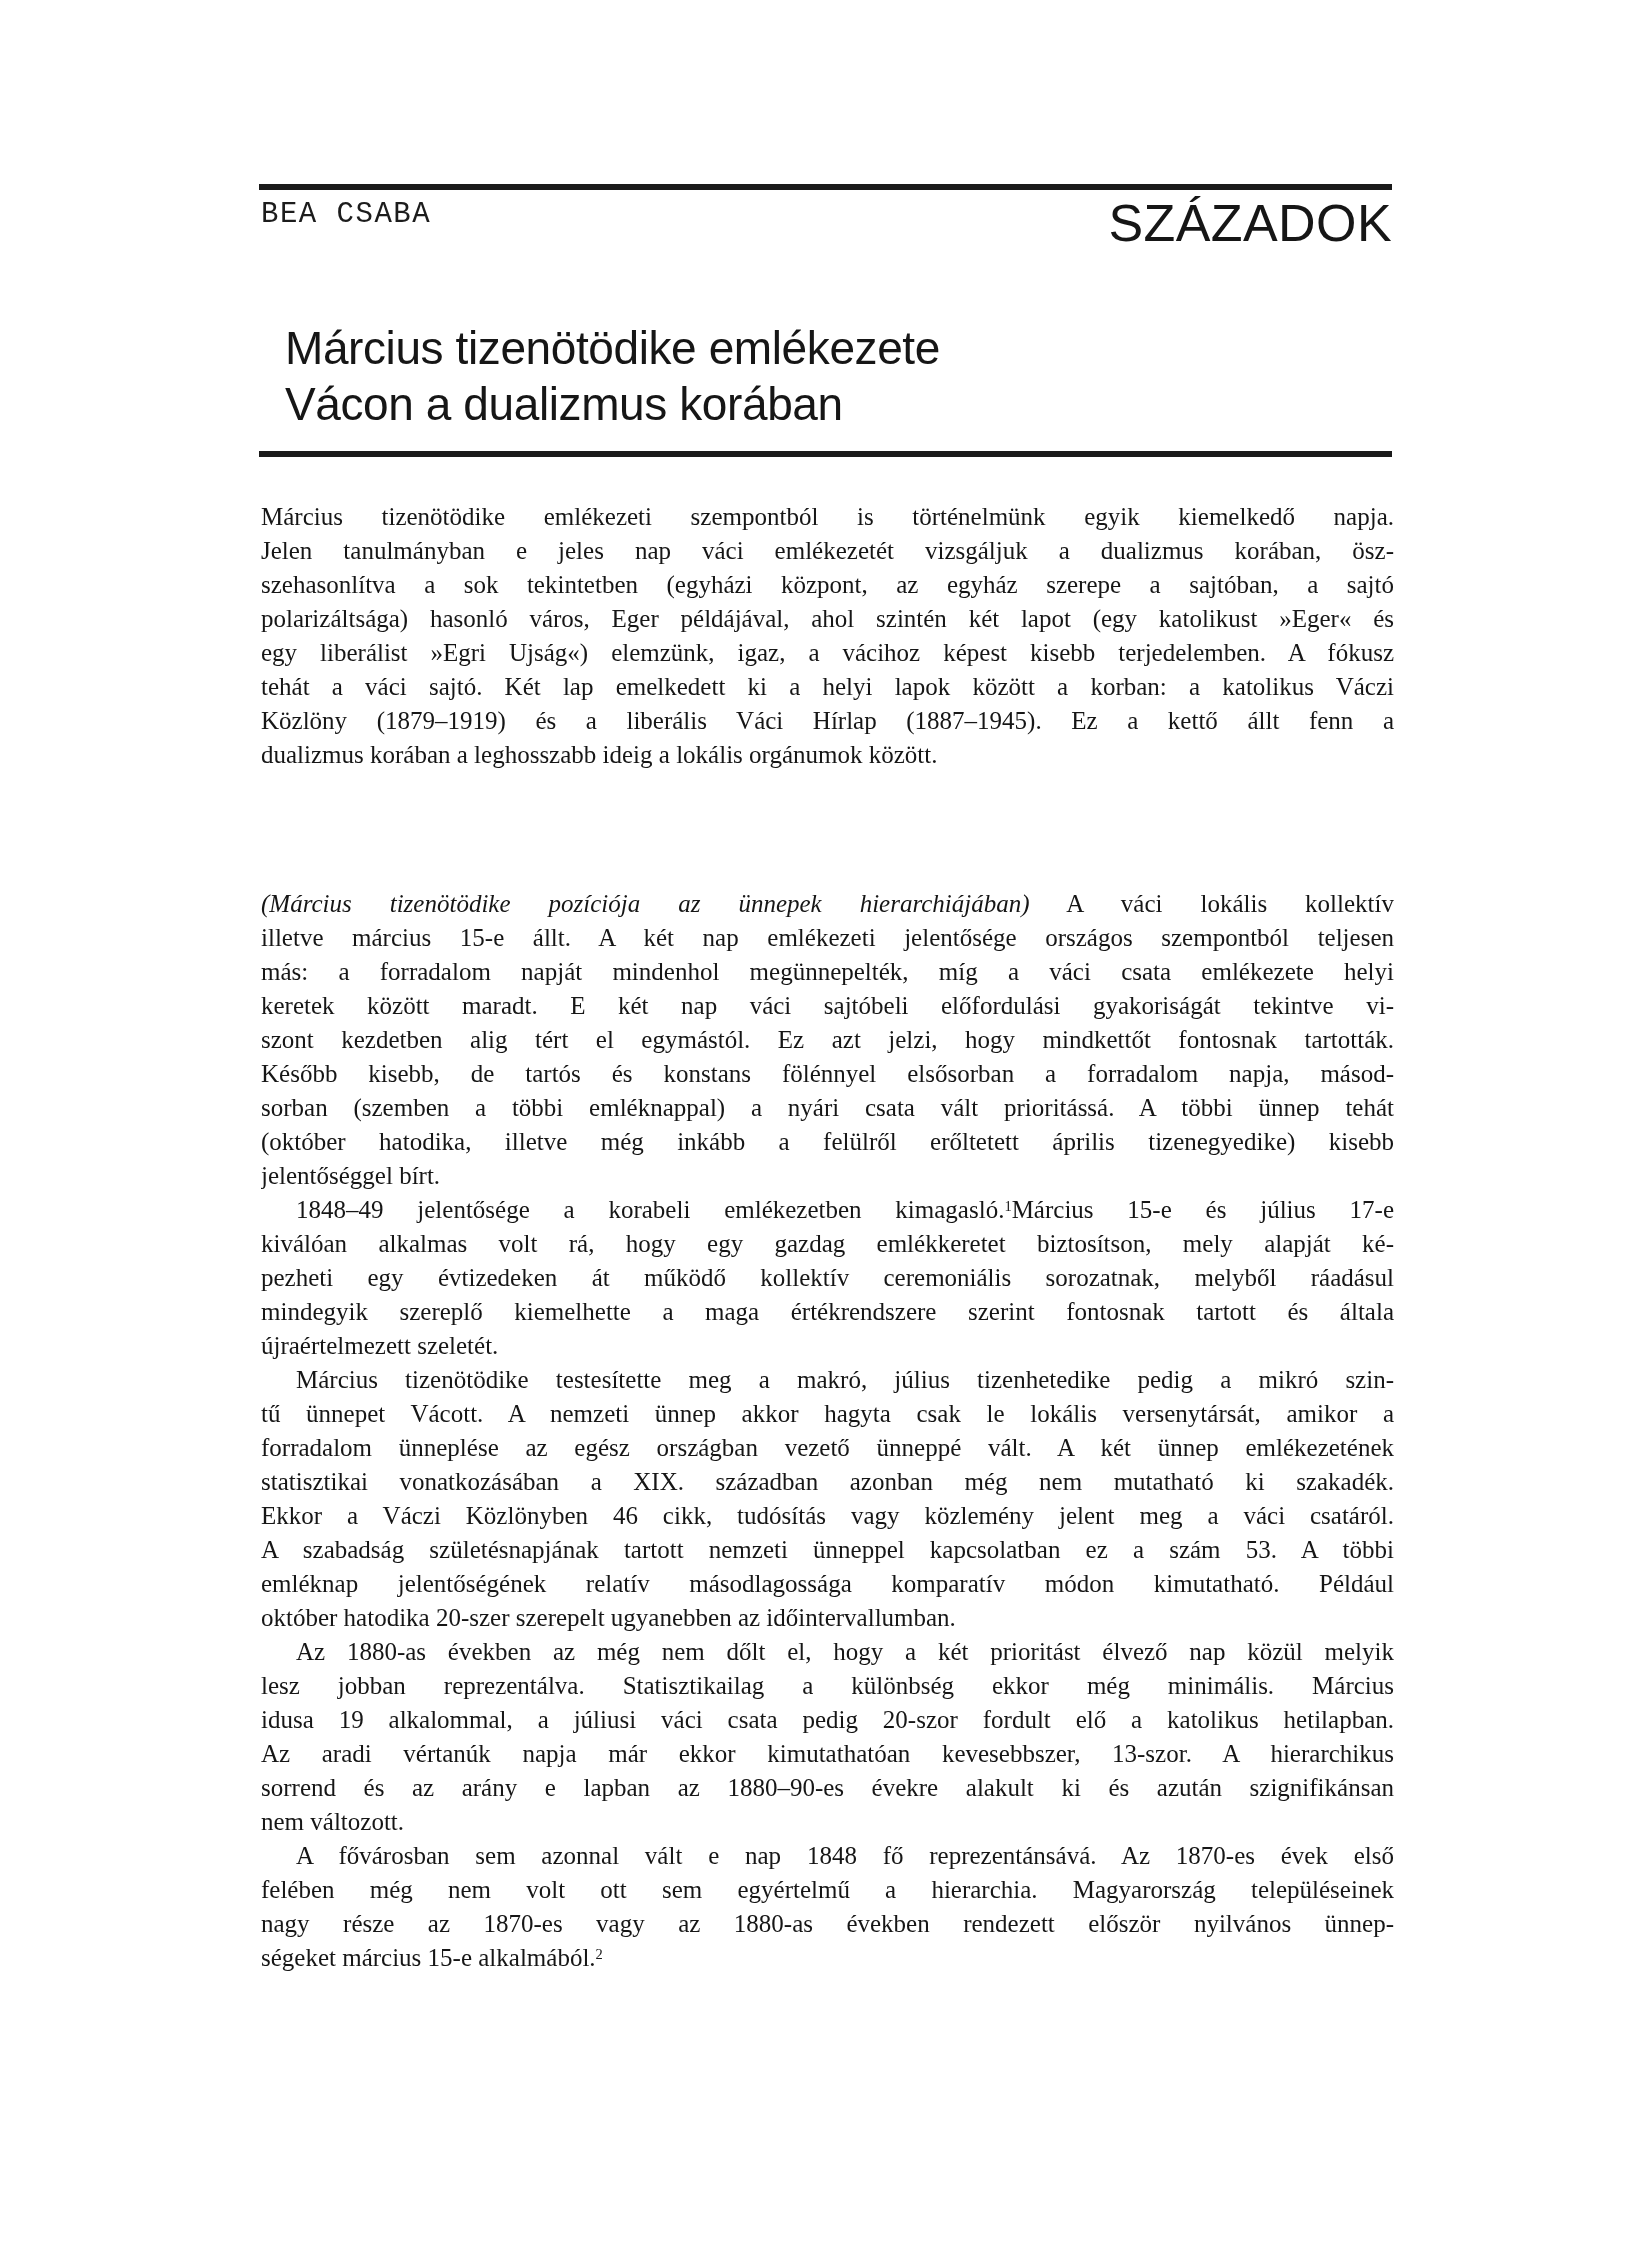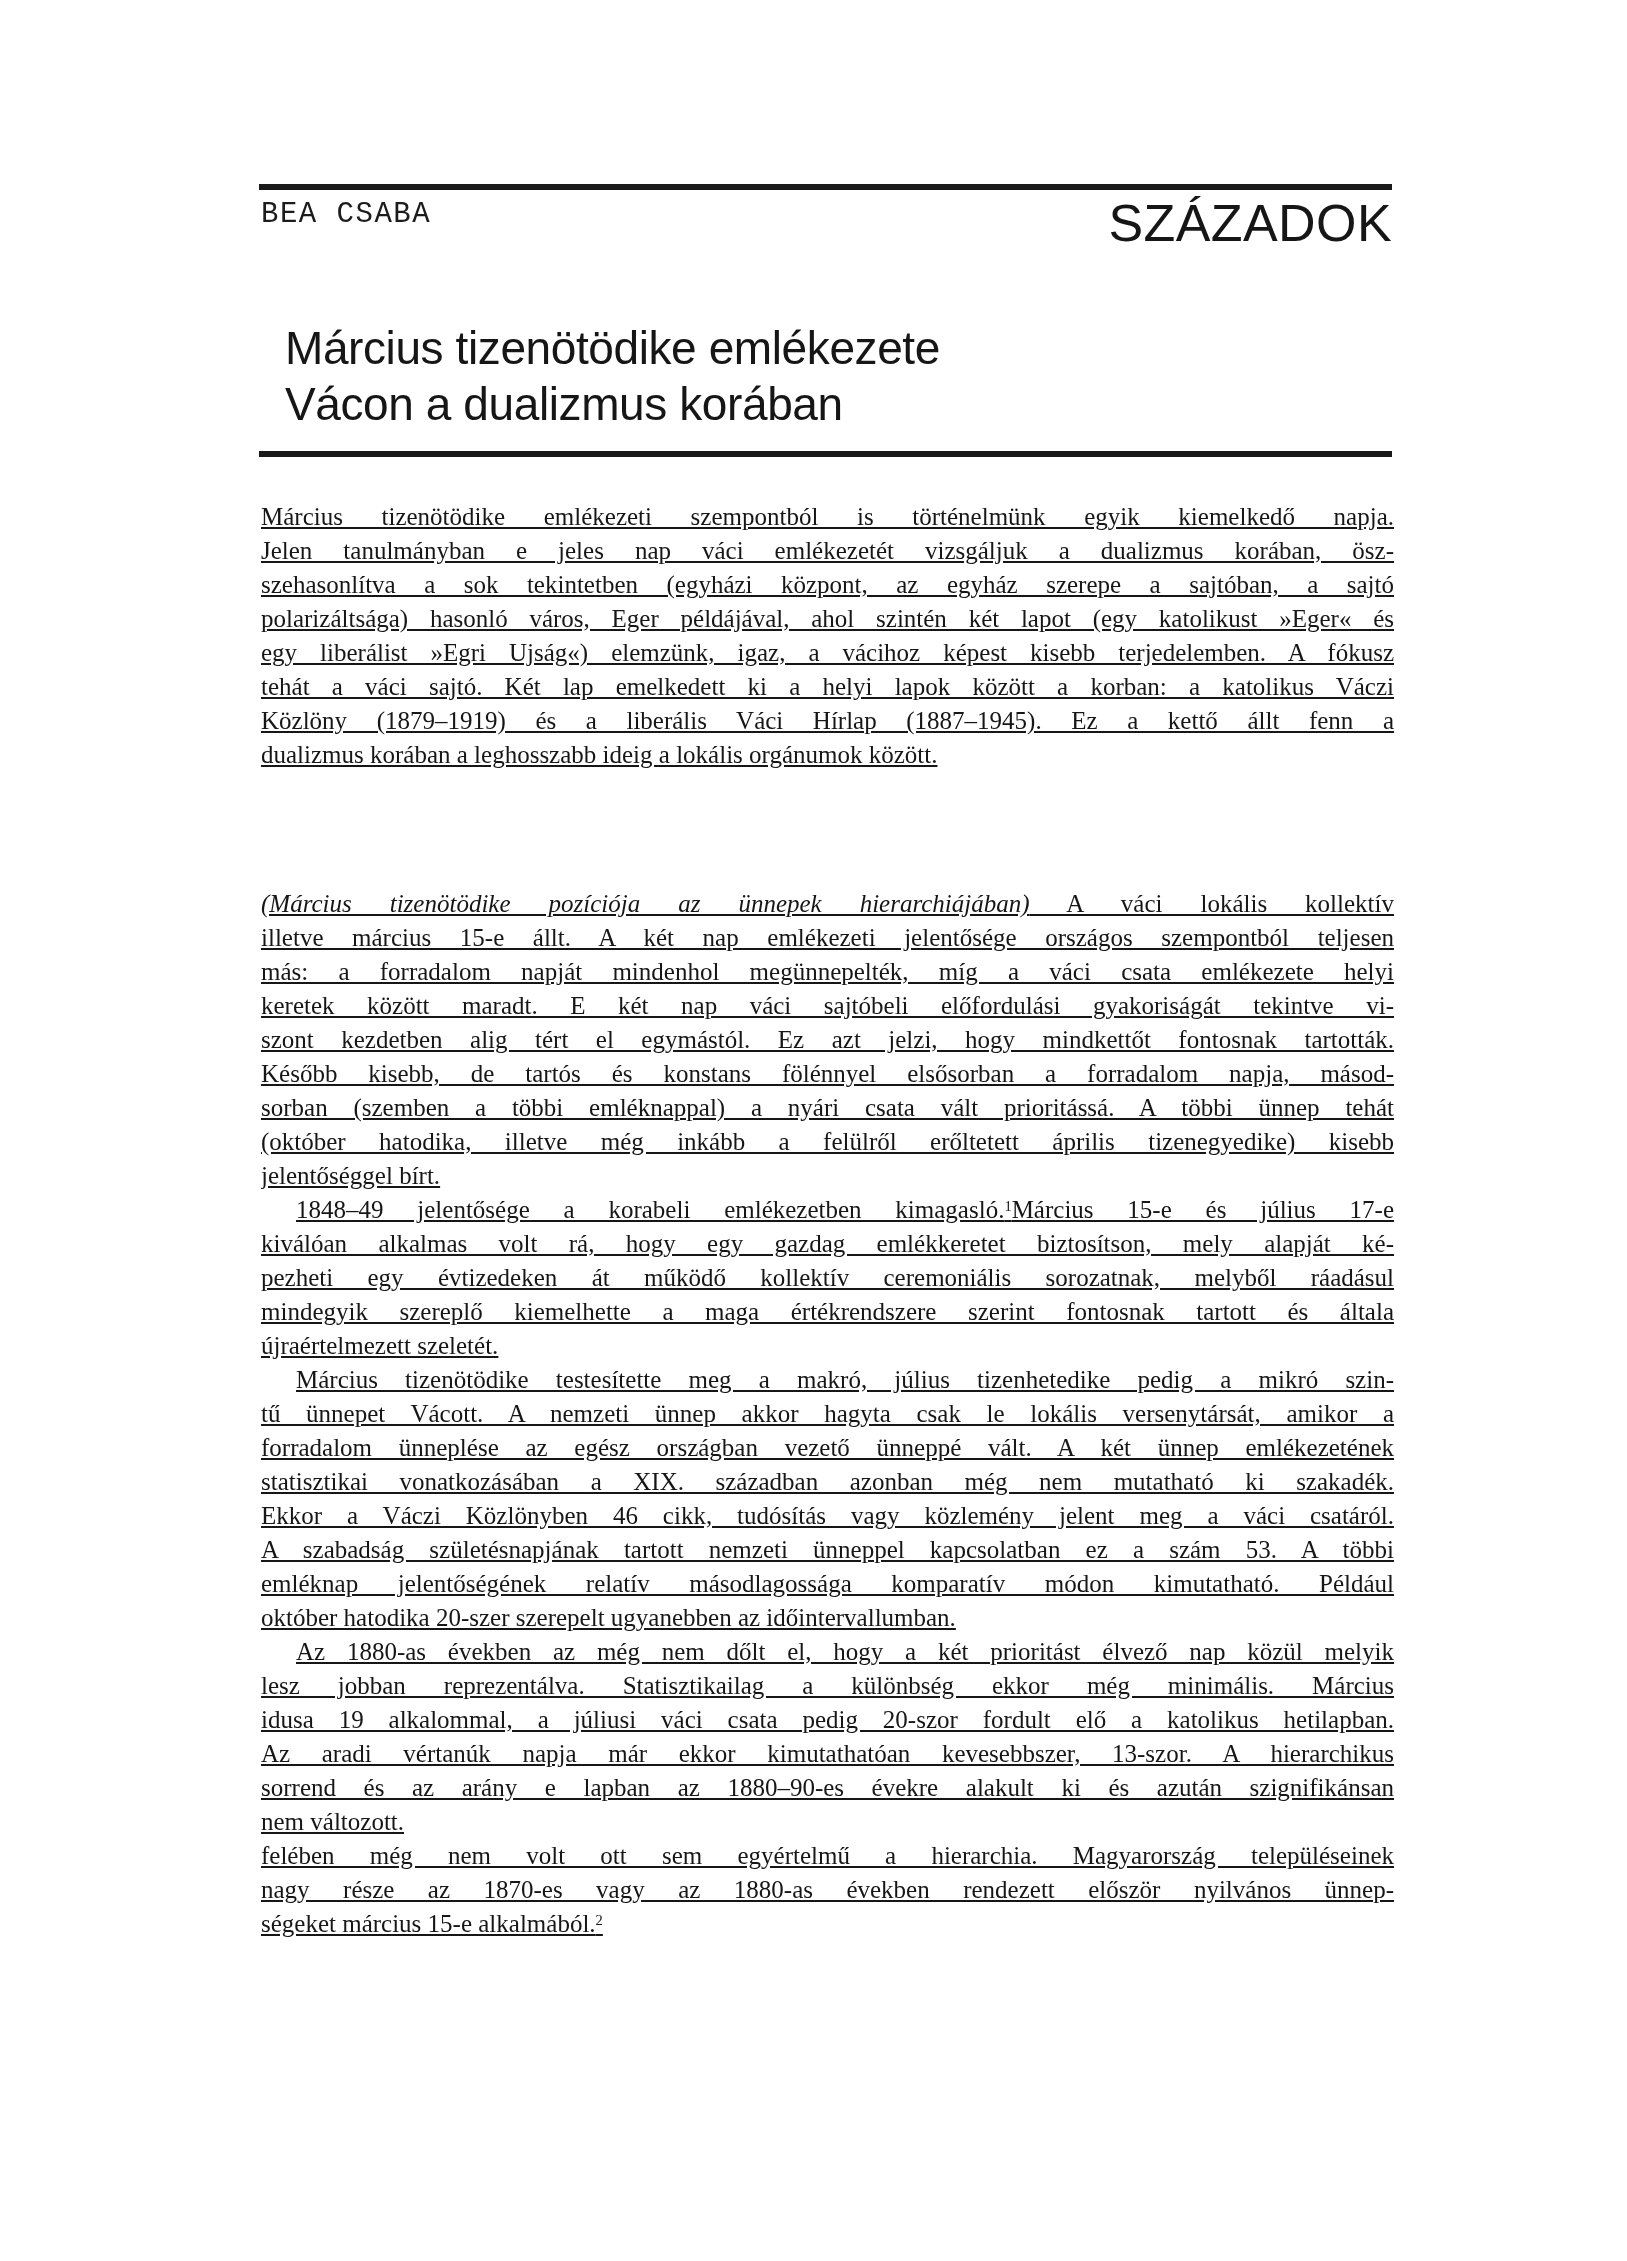--- a/index.html
+++ b/index.html
@@ -45,21 +45,20 @@
     position: absolute; left: 261px; top: 500px; width: 1133px;
   }
   .paragraph { margin: 0; }
   .paragraph.section-break { margin-top: 115px; }
   .line {
     font-size: 25px; line-height: 34px; height: 34px;
     overflow: hidden;
     text-align: justify;
     text-align-last: justify;
     white-space: normal;
-    text-decoration: underline;
   }
   .line.last { text-align-last: left; }
   .line.indent { text-indent: 35px; }
   .line em { font-style: italic; }
   .line sup {
     font-size: 0.58em;
     vertical-align: baseline;
     position: relative; top: -0.5em;
     line-height: 0;
   }
@@ -123,20 +122,21 @@
       </div>
       <div class="paragraph">
         <div class="line indent"><span>Az 1880-as években az még nem dőlt el, hogy a két prioritást élvező nap közül melyik</span></div>
         <div class="line"><span>lesz jobban reprezentálva. Statisztikailag a különbség ekkor még minimális. Március</span></div>
         <div class="line"><span>idusa 19 alkalommal, a júliusi váci csata pedig 20-szor fordult elő a katolikus hetilapban.</span></div>
         <div class="line"><span>Az aradi vértanúk napja már ekkor kimutathatóan kevesebbszer, 13-szor. A hierarchikus</span></div>
         <div class="line"><span>sorrend és az arány e lapban az 1880–90-es évekre alakult ki és azután szignifikánsan</span></div>
         <div class="line last"><span>nem változott.</span></div>
       </div>
       <div class="paragraph">
+        <div class="line indent"><span>A fővárosban sem azonnal vált e nap 1848 fő reprezentánsává. Az 1870-es évek első</span></div>
         <div class="line"><span>felében még nem volt ott sem egyértelmű a hierarchia. Magyarország településeinek</span></div>
         <div class="line"><span>nagy része az 1870-es vagy az 1880-as években rendezett először nyilvános ünnep-</span></div>
         <div class="line last"><span>ségeket március 15-e alkalmából.</span><sup>2</sup></div>
       </div>
     </div>
 
 </div>
 
 
 </body></html>

